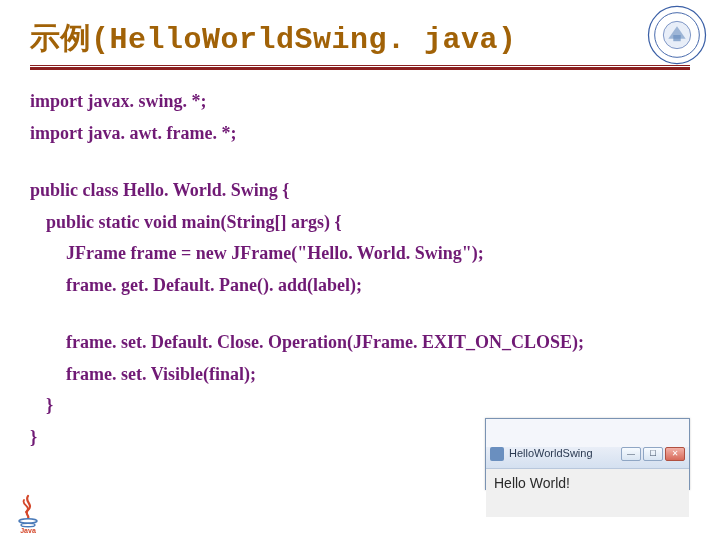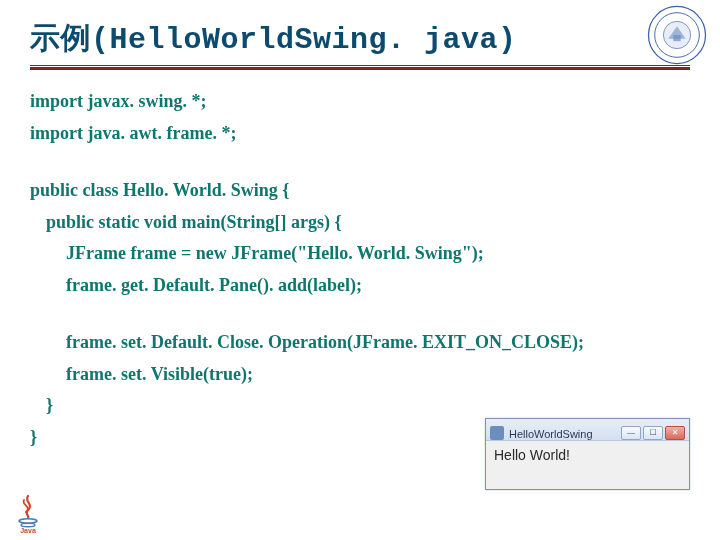--- a/index.html
+++ b/index.html
@@ -10,21 +10,21 @@
     position: relative;
     font-family: "Times New Roman", serif;
     overflow: hidden;
   }
   .header {
     padding: 18px 0 0 30px;
   }
   .title {
     font-size: 30px;
     font-weight: 900;
-    color: #0c4a6e;
+    color: #a16207;
     letter-spacing: 0.5px;
   }
   .title .cjk {
     font-family: "SimHei", "Microsoft YaHei", sans-serif;
   }
   .title .mono {
     font-family: "Courier New", monospace;
     font-weight: 900;
   }
   .underline {
@@ -38,21 +38,21 @@
     top: 4px;
     right: 12px;
     width: 62px;
     height: 62px;
   }
   .seal svg { width: 100%; height: 100%; }
   .content {
     padding: 16px 30px 0 30px;
     font-size: 18px;
     font-weight: bold;
-    color: #0f766e;
+    color: #701a75;
     line-height: 1.75;
   }
   .code-line { white-space: pre; }
   .i1 { padding-left: 16px; }
   .i2 { padding-left: 36px; }
   .gap { height: 26px; }
   .footer-icon {
     position: absolute;
     left: 10px;
     bottom: 6px;
@@ -69,24 +69,25 @@
     background: #f4f6fb;
     font-family: "Segoe UI", Tahoma, sans-serif;
     font-weight: normal;
     box-shadow: 0 0 2px rgba(0,0,0,0.2);
   }
   .mw-titlebar {
     height: 22px;
     background: linear-gradient(#e9eef7, #d4e0f0);
     border-bottom: 1px solid #b8c7dc;
     display: flex;
-    align-items: flex-end;
+    align-items: flex-start;
     padding: 0 4px;
     font-size: 11px;
     color: #2b3a52;
+    margin-top: 28px;
   }
   .mw-icon {
     width: 14px; height: 14px;
     background: #6a8fbf;
     border-radius: 2px;
     margin-right: 5px;
     display: inline-block;
   }
   .mw-title { flex: 1; }
   .mw-btns { display: flex; gap: 2px; }
@@ -136,21 +137,21 @@
 <div class="content">
   <div class="code-line">import javax. swing. *;</div>
   <div class="code-line">import java. awt. frame. *;</div>
   <div class="gap"></div>
   <div class="code-line">public class Hello. World. Swing {</div>
   <div class="code-line i1">public static void main(String[] args) {</div>
   <div class="code-line i2">JFrame frame = new JFrame("Hello. World. Swing");</div>
   <div class="code-line i2">frame. get. Default. Pane(). add(label);</div>
   <div class="gap"></div>
   <div class="code-line i2">frame. set. Default. Close. Operation(JFrame. EXIT_ON_CLOSE);</div>
-  <div class="code-line i2">frame. set. Visible(true);</div>
+  <div class="code-line i2">frame. set. Visible(final);</div>
   <div class="code-line i1">}</div>
   <div class="code-line">}</div>
 </div>
 
 <div class="mini-window">
   <div class="mw-titlebar">
     <span class="mw-icon"></span>
     <span class="mw-title">HelloWorldSwing</span>
     <span class="mw-btns">
       <span class="mw-btn">—</span>

